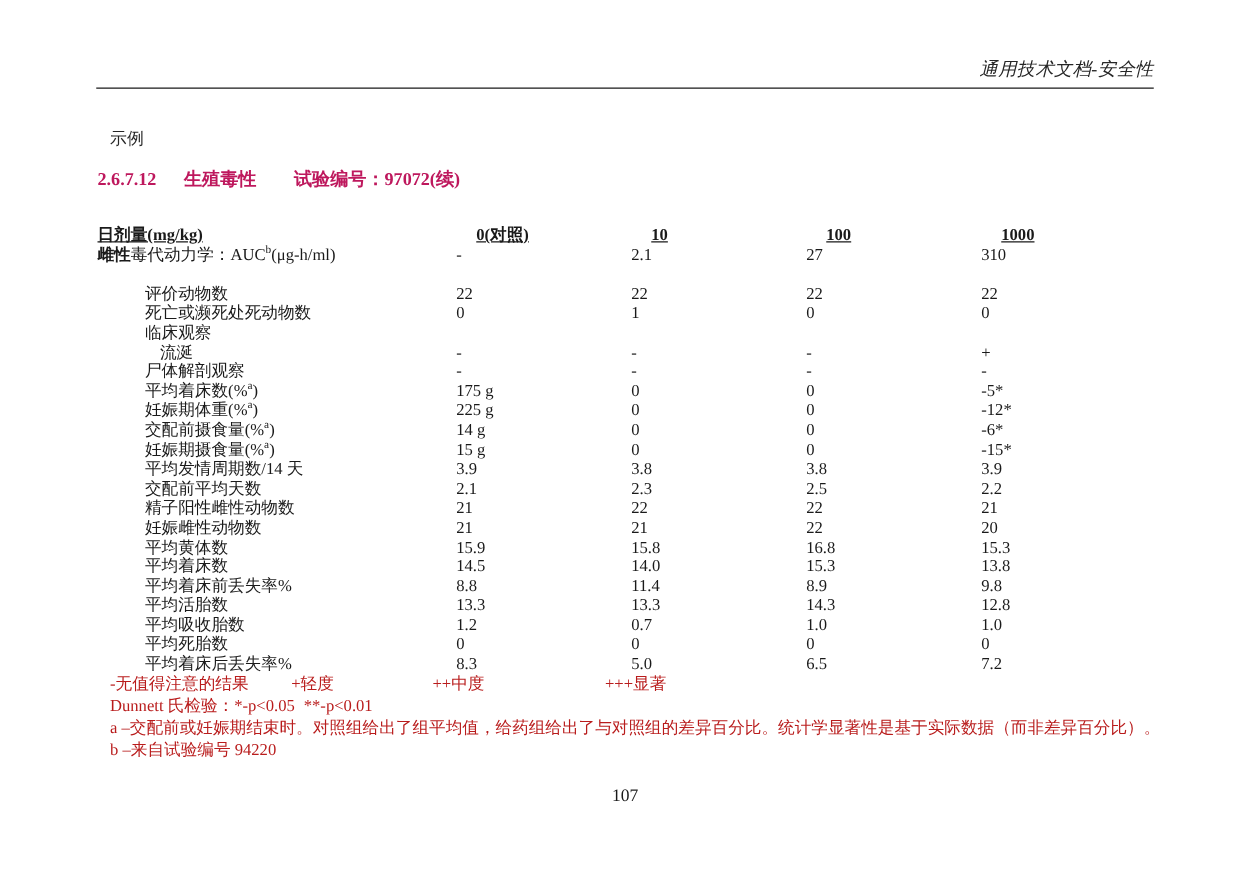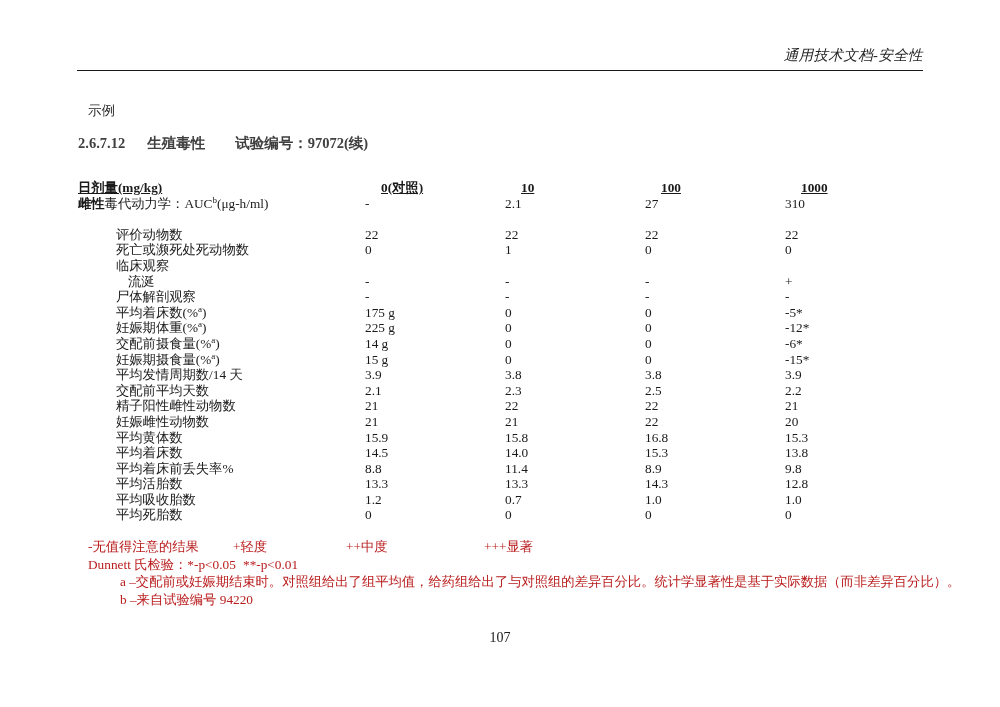--- a/index.html
+++ b/index.html
@@ -48,21 +48,21 @@
     top: 102px;
     font-size: 13.5px;
     color: #262626;
   }
   .doc-title {
     position: absolute;
     left: 78px;
     top: 134px;
     font-size: 14.5px;
     font-weight: bold;
-    color: #404040;
+    color: #be185d;
     white-space: pre;
   }
   .doc-title .gap-sm { display: inline-block; width: 22px; }
   .doc-title .gap-lg { display: inline-block; width: 30px; }
 
   
   .table {
     position: absolute;
     left: 78px;
     top: 180px;
@@ -114,21 +114,21 @@
     color: #b91c1c;
   }
   .fn-line { position: relative; height: 17.5px; white-space: nowrap; }
   .fn-seg { position: absolute; top: 0; }
   .s0 { left: 0px; }
   .s1 { left: 145px; }
   .s2 { left: 258px; }
   .s3 { left: 396px; }
   .d0 { left: 0px; }
   .d1 { left: 155px; }
-  .fn-plain { position: relative; white-space: nowrap; margin-left: 32px; }
+  .fn-plain { position: relative; white-space: nowrap; }
 
   
   .page-number {
     position: absolute;
     left: 0;
     top: 630px;
     width: 1000px;
     text-align: center;
     font-size: 14px;
     color: #1a1a1a;
@@ -293,20 +293,27 @@
         <span class="col c1">0.7</span>
         <span class="col c2">1.0</span>
         <span class="col c3">1.0</span>
       </div>
       <div class="trow">
         <span class="lbl indent1">平均死胎数</span>
         <span class="col c0">0</span>
         <span class="col c1">0</span>
         <span class="col c2">0</span>
         <span class="col c3">0</span>
+      </div>
+      <div class="trow">
+        <span class="lbl indent1">平均着床后丢失率%</span>
+        <span class="col c0">8.3</span>
+        <span class="col c1">5.0</span>
+        <span class="col c2">6.5</span>
+        <span class="col c3">7.2</span>
       </div>
     </div>
 
   <div class="footnotes">
     <div class="fn-line">
       <span class="fn-seg s0">-无值得注意的结果</span>
       <span class="fn-seg s1">+轻度</span>
       <span class="fn-seg s2">++中度</span>
       <span class="fn-seg s3">+++显著</span>
     </div>

